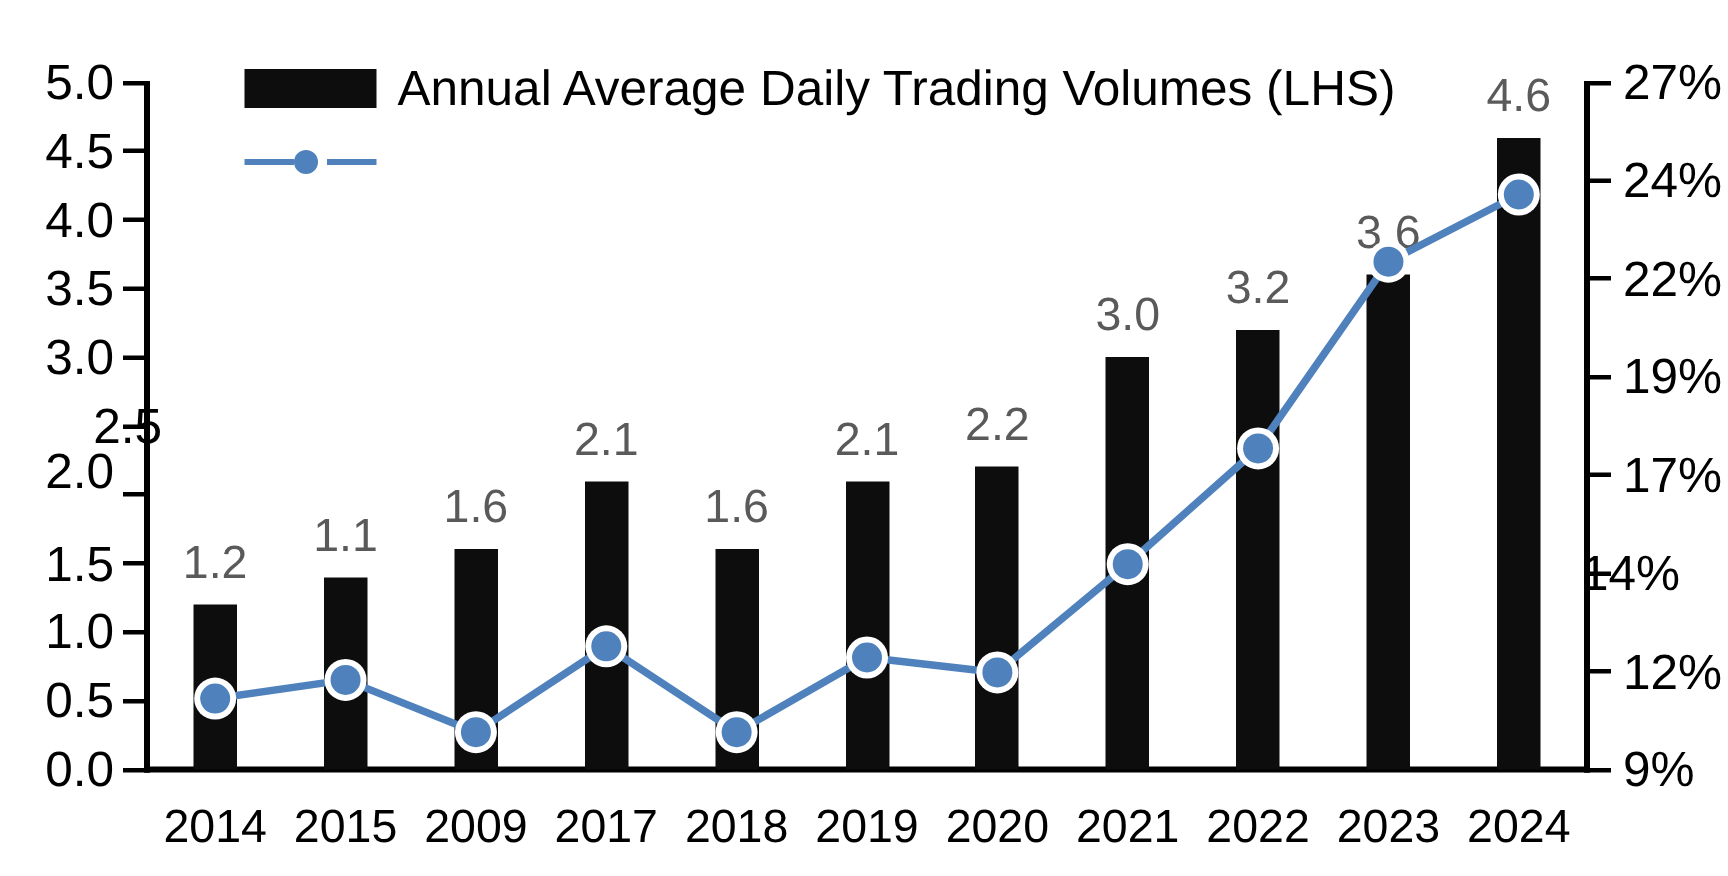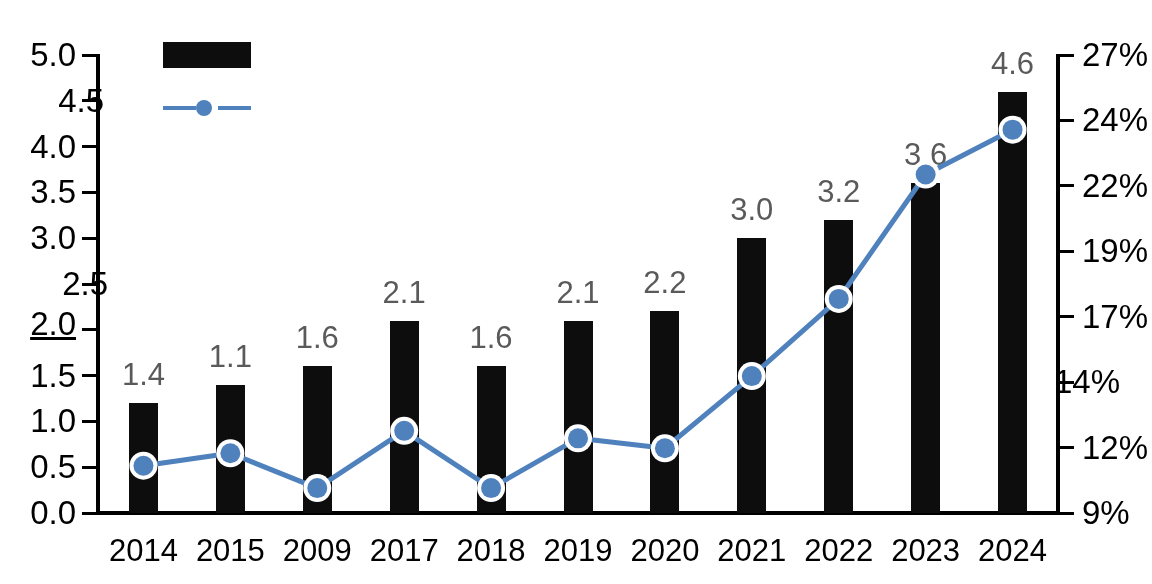--- a/index.html
+++ b/index.html
@@ -63,26 +63,26 @@
       <div class="tick" style="left: 1056px; top: 249.786px; width: 18px;"></div>
       <div class="tick" style="left: 1056px; top: 184.357px; width: 18px;"></div>
       <div class="tick" style="left: 1056px; top: 118.929px; width: 18px;"></div>
       <div class="tick" style="left: 1056px; top: 53.5px; width: 18px;"></div>
     </div>
   <div id="left-tick-labels">
       <div class="ytick-label left" style="left: 0px; top: 496px; width: 76px;">0.0</div>
       <div class="ytick-label left" style="left: 0px; top: 450.2px; width: 76px;">0.5</div>
       <div class="ytick-label left" style="left: 0px; top: 404.4px; width: 76px;">1.0</div>
       <div class="ytick-label left" style="left: 0px; top: 358.6px; width: 76px;">1.5</div>
-      <div class="ytick-label left" style="left: 0px; top: 307px; width: 76px; text-decoration: underline;">2.0</div>
+      <div class="ytick-label left" style="left: 0px; top: 297px; width: 76px;">2.0</div>
       <div class="ytick-label left" style="left: 0px; top: 267px; width: 76px; padding-left: 32px;">2.5</div>
       <div class="ytick-label left" style="left: 0px; top: 221.2px; width: 76px;">3.0</div>
       <div class="ytick-label left" style="left: 0px; top: 175.4px; width: 76px;">3.5</div>
       <div class="ytick-label left" style="left: 0px; top: 129.6px; width: 76px;">4.0</div>
-      <div class="ytick-label left" style="left: 0px; top: 83.8px; width: 76px; padding-left: 28px;">4.5</div>
+      <div class="ytick-label left" style="left: 0px; top: 83.8px; width: 76px;">4.5</div>
       <div class="ytick-label left" style="left: 0px; top: 38px; width: 76px;">5.0</div>
     </div>
   <div id="right-tick-labels">
       <div class="ytick-label right" style="left: 1082px; top: 496px; width: 70px;">9%</div>
       <div class="ytick-label right" style="left: 1082px; top: 430.571px; width: 70px;">12%</div>
       <div class="ytick-label right" style="left: 1052px; top: 365.143px; width: 70px; text-align: center;">14%</div>
       <div class="ytick-label right" style="left: 1082px; top: 299.714px; width: 70px;">17%</div>
       <div class="ytick-label right" style="left: 1082px; top: 234.286px; width: 70px;">19%</div>
       <div class="ytick-label right" style="left: 1082px; top: 168.857px; width: 70px;">22%</div>
       <div class="ytick-label right" style="left: 1082px; top: 103.429px; width: 70px;">24%</div>
@@ -96,21 +96,21 @@
       <div class="bar" style="left: 389.682px; top: 320.64px; width: 29px; height: 192.36px; background: rgb(13, 13, 13);"></div>
       <div class="bar" style="left: 476.591px; top: 366.44px; width: 29px; height: 146.56px; background: rgb(13, 13, 13);"></div>
       <div class="bar" style="left: 563.5px; top: 320.64px; width: 29px; height: 192.36px; background: rgb(13, 13, 13);"></div>
       <div class="bar" style="left: 650.409px; top: 311.48px; width: 29px; height: 201.52px; background: rgb(13, 13, 13);"></div>
       <div class="bar" style="left: 737.318px; top: 238.2px; width: 29px; height: 274.8px; background: rgb(13, 13, 13);"></div>
       <div class="bar" style="left: 824.227px; top: 219.88px; width: 29px; height: 293.12px; background: rgb(13, 13, 13);"></div>
       <div class="bar" style="left: 911.136px; top: 183.24px; width: 29px; height: 329.76px; background: rgb(13, 13, 13);"></div>
       <div class="bar" style="left: 998.045px; top: 91.64px; width: 29px; height: 421.36px; background: rgb(13, 13, 13);"></div>
     </div>
   <div id="bar-labels-layer">
-      <div class="bar-label" style="left: 98.4545px; top: 359.08px; width: 90px; color: rgb(90, 90, 90);">1.4</div>
+      <div class="bar-label" style="left: 98.4545px; top: 359.08px; width: 90px; color: rgb(90, 90, 90);">1.2</div>
       <div class="bar-label" style="left: 185.364px; top: 340.76px; width: 90px; color: rgb(90, 90, 90);">1.1</div>
       <div class="bar-label" style="left: 272.273px; top: 322.44px; width: 90px; color: rgb(90, 90, 90);">1.6</div>
       <div class="bar-label" style="left: 359.182px; top: 276.64px; width: 90px; color: rgb(90, 90, 90);">2.1</div>
       <div class="bar-label" style="left: 446.091px; top: 322.44px; width: 90px; color: rgb(90, 90, 90);">1.6</div>
       <div class="bar-label" style="left: 533px; top: 276.64px; width: 90px; color: rgb(90, 90, 90);">2.1</div>
       <div class="bar-label" style="left: 619.909px; top: 267.48px; width: 90px; color: rgb(90, 90, 90);">2.2</div>
       <div class="bar-label" style="left: 706.818px; top: 194.2px; width: 90px; color: rgb(90, 90, 90);">3.0</div>
       <div class="bar-label" style="left: 793.727px; top: 175.88px; width: 90px; color: rgb(90, 90, 90);">3.2</div>
       <div class="bar-label" style="left: 880.636px; top: 139.24px; width: 90px; color: rgb(90, 90, 90);">3.6</div>
       <div class="bar-label" style="left: 967.545px; top: 47.64px; width: 90px; color: rgb(90, 90, 90);">4.6</div>
@@ -152,20 +152,21 @@
       <div class="xtick-label" style="left: 614.909px; top: 535px; width: 100px;">2020</div>
       <div class="xtick-label" style="left: 701.818px; top: 535px; width: 100px;">2021</div>
       <div class="xtick-label" style="left: 788.727px; top: 535px; width: 100px;">2022</div>
       <div class="xtick-label" style="left: 875.636px; top: 535px; width: 100px;">2023</div>
       <div class="xtick-label" style="left: 962.545px; top: 535px; width: 100px;">2024</div>
     </div>
 
   <div class="legend" style="left:0;top:0;">
     <div class="legend-row" style="left:163px;top:42px;">
       <span class="legend-swatch-bar"></span>
+      <span class="legend-text">Annual Average Daily Trading Volumes (LHS)</span>
     </div>
     <div class="legend-row" style="left:163px;top:95px;">
       <span class="legend-swatch-line">
         <span class="lseg a"></span>
           <span class="ldot"></span>
           <span class="lseg b"></span>
       </span>
     </div>
   </div>
 

